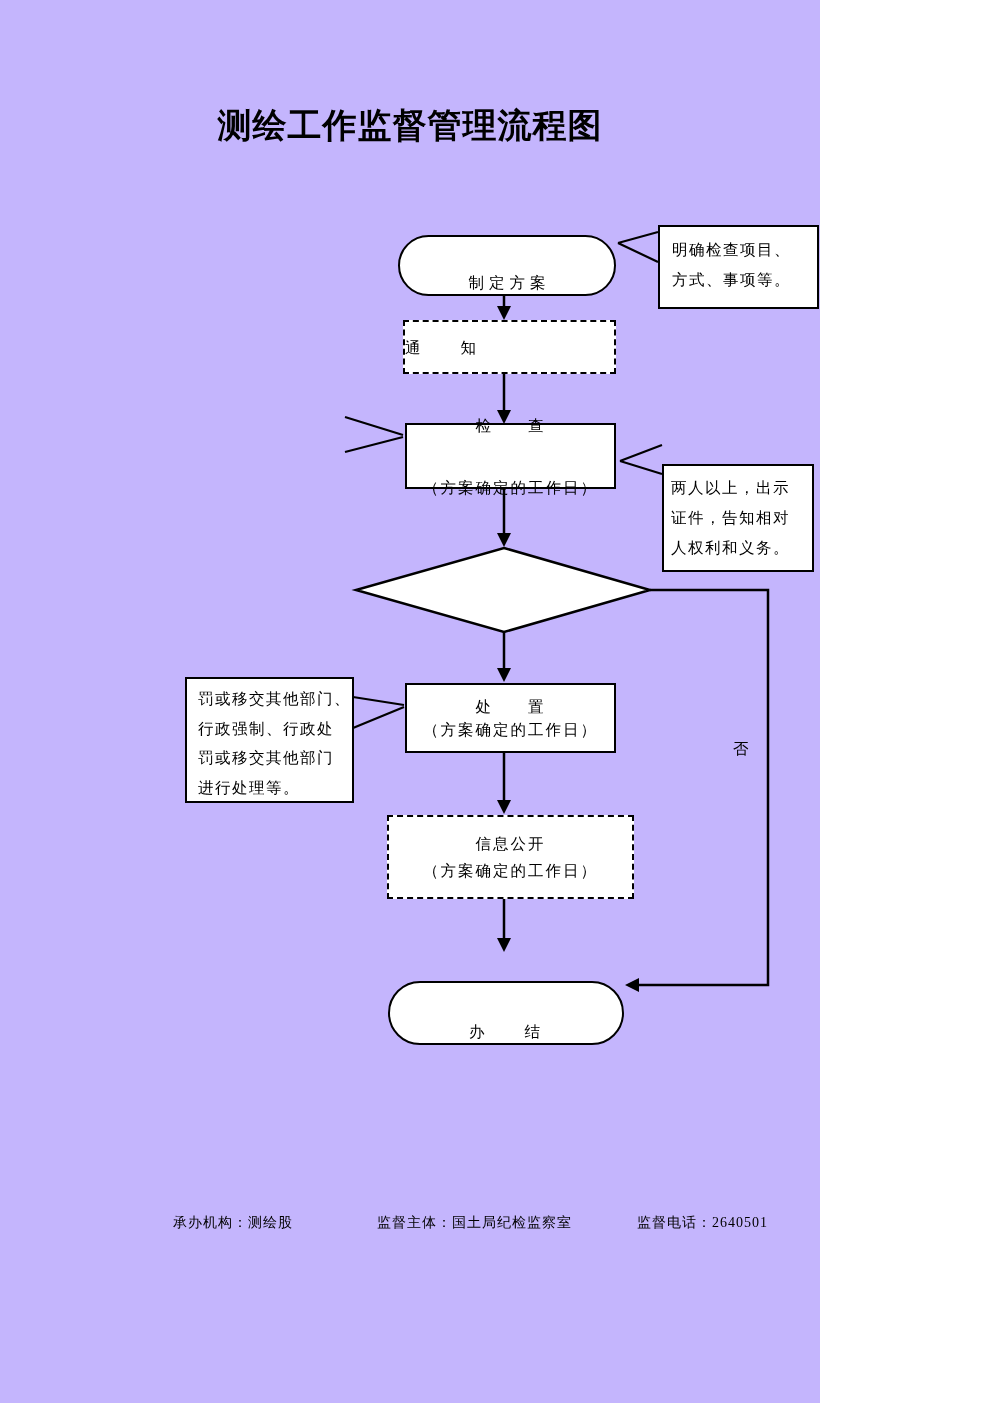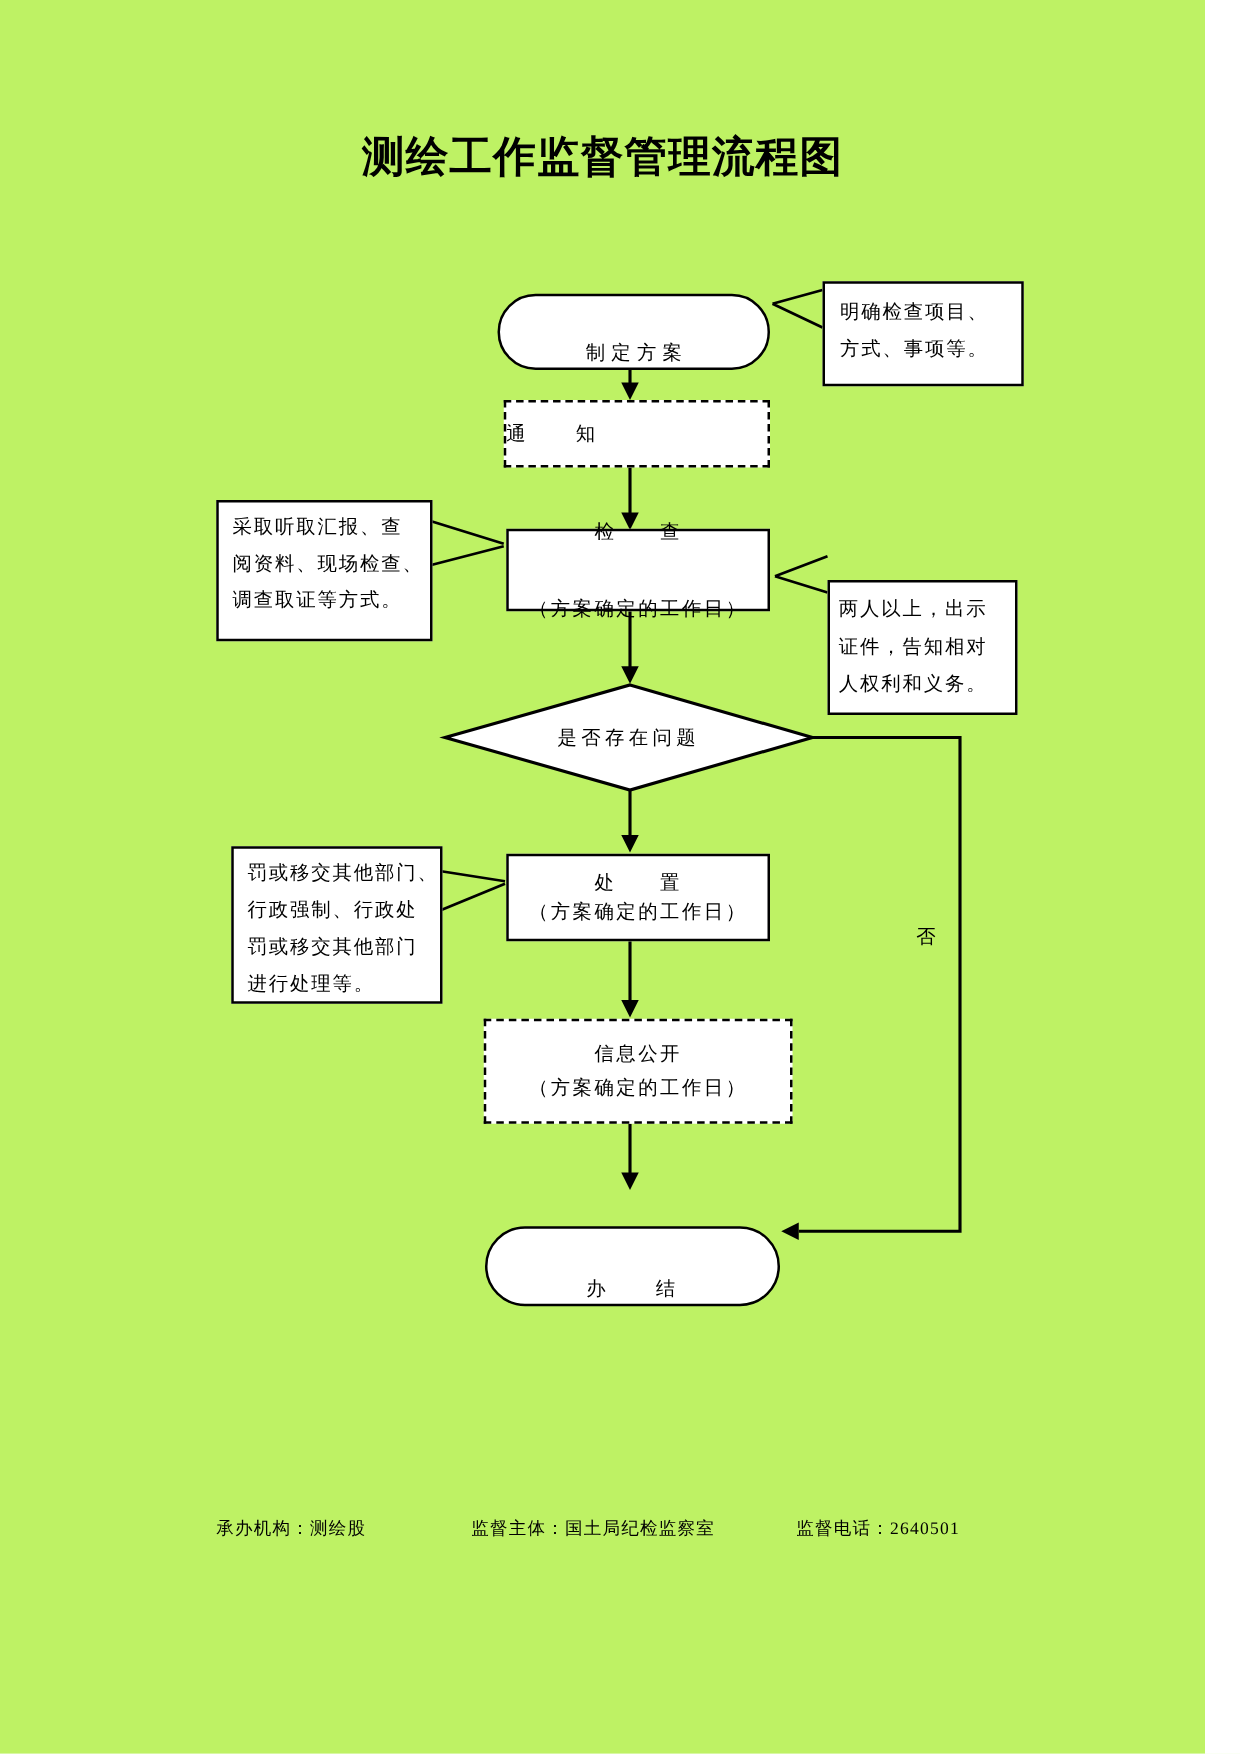--- a/index.html
+++ b/index.html
@@ -2,23 +2,23 @@
 <html><head>
 <meta charset="utf-8">
 <style>
   html, body {
     margin: 0;
     padding: 0;
     background: #ffffff;
   }
   #page {
     position: relative;
-    width: 964px;
+    width: 820px;
     height: 1403px;
-    background: #bef264;
+    background: #c4b5fd;
     font-family: "Liberation Serif", "DejaVu Serif", serif;
     color: #000000;
     overflow: hidden;
   }
   #title {
     position: absolute;
     top: 103px;
     left: 0;
     width: 100%;
     text-align: center;
@@ -158,46 +158,40 @@
 
   <div id="node-notify" class="node dashed">
     <span>通　　知</span>
   </div>
 
   <div id="node-inspect" class="node center2">
     <div>检　　查</div>
     <div>（方案确定的工作日）</div>
   </div>
 
-  <div id="decision-label">是否存在问题</div>
 
   <div id="node-dispose" class="node center2">
     <div>处　　置</div>
     <div>（方案确定的工作日）</div>
   </div>
 
   <div id="node-publicity" class="node dashed center2">
     <div>信息公开</div>
     <div>（方案确定的工作日）</div>
   </div>
 
   <div id="node-finish" class="node oval">
     <span>办　　结</span>
   </div>
 
   <div id="callout-plan-note" class="callout">
     <div>明确检查项目、</div>
     <div>方式、事项等。</div>
   </div>
 
-  <div id="callout-inspect-method" class="callout">
-    <div>采取听取汇报、查</div>
-    <div>阅资料、现场检查、</div>
-    <div>调查取证等方式。</div>
-  </div>
 
   <div id="callout-inspect-rule" class="callout">
     <div>两人以上，出示</div>
     <div>证件，告知相对</div>
     <div>人权利和义务。</div>
   </div>
 
   <div id="callout-dispose-note" class="callout">
     <div>罚或移交其他部门、</div>
     <div>行政强制、行政处</div>

